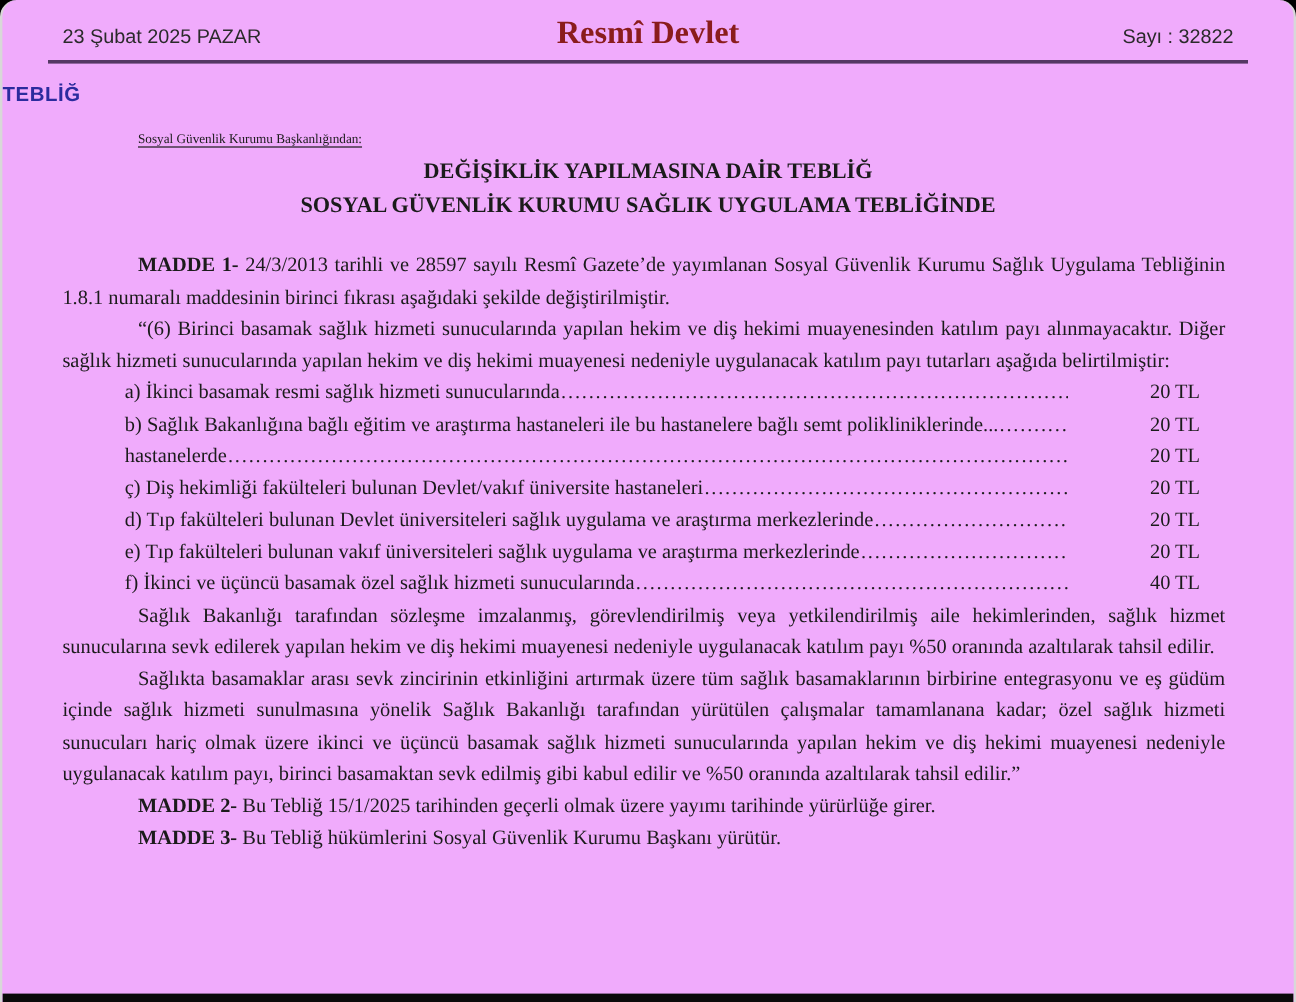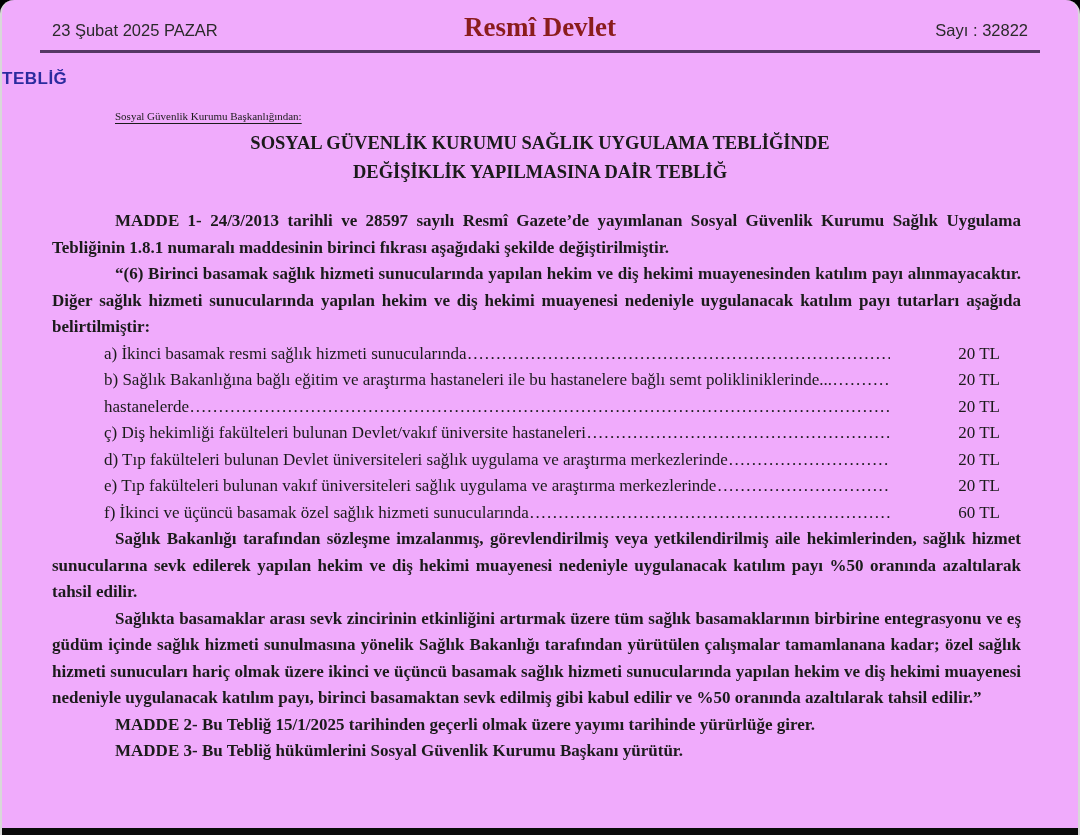--- a/index.html
+++ b/index.html
@@ -75,21 +75,20 @@
   
   .doc-body{
     padding:21px 57px 0 50px;
     font-size:17px;
     line-height:26.5px;
   }
   .para{
     margin:0;
     text-align:justify;
     text-indent:63px;
-    font-weight:bold;
   }
   .fee-wrap-line{
     text-align:justify;
     text-align-last:justify;
     padding-left:52px;
   }
   .fee-row{
     display:flex;
     align-items:baseline;
     padding-left:52px;
@@ -132,22 +131,22 @@
 
   <hr class="head-rule" style="background: rgb(85, 56, 100);">
 
   <div class="section-heading" style="color: rgb(43, 43, 158);">TEBLİĞ</div>
 
   <div class="org-line">
     <span class="u">Sosyal Güvenlik Kurumu Başkanlığından:</span>
   </div>
 
   <div class="doc-title">
+    <div>DEĞİŞİKLİK YAPILMASINA DAİR TEBLİĞ</div>
     <div>SOSYAL GÜVENLİK KURUMU SAĞLIK UYGULAMA TEBLİĞİNDE</div>
-    <div>DEĞİŞİKLİK YAPILMASINA DAİR TEBLİĞ</div>
   </div>
 
   <div class="doc-body">
 
     <p class="para"><b>MADDE 1-</b><span> 24/3/2013 tarihli ve 28597 sayılı Resmî Gazete’de yayımlanan Sosyal Güvenlik Kurumu Sağlık Uygulama Tebliğinin 1.8.1 numaralı maddesinin birinci fıkrası aşağıdaki şekilde değiştirilmiştir.</span></p>
 
     <p class="para">“(6) Birinci basamak sağlık hizmeti sunucularında yapılan hekim ve diş hekimi muayenesinden katılım payı alınmayacaktır. Diğer sağlık hizmeti sunucularında yapılan hekim ve diş hekimi muayenesi nedeniyle uygulanacak katılım payı tutarları aşağıda belirtilmiştir:</p>
 
     <div id="fee-table">
         <div class="fee-row">
@@ -176,21 +175,21 @@
           <span class="fee-price">20 TL</span>
         </div>
         <div class="fee-row">
           <span class="fee-label">e) Tıp fakülteleri bulunan vakıf üniversiteleri sağlık uygulama ve araştırma merkezlerinde</span>
           <span class="fee-leader"></span>
           <span class="fee-price">20 TL</span>
         </div>
         <div class="fee-row">
           <span class="fee-label">f) İkinci ve üçüncü basamak özel sağlık hizmeti sunucularında</span>
           <span class="fee-leader"></span>
-          <span class="fee-price">60 TL</span>
+          <span class="fee-price">40 TL</span>
         </div>
       </div>
 
     <p class="para">Sağlık Bakanlığı tarafından sözleşme imzalanmış, görevlendirilmiş veya yetkilendirilmiş aile hekimlerinden, sağlık hizmet sunucularına sevk edilerek yapılan hekim ve diş hekimi muayenesi nedeniyle uygulanacak katılım payı %50 oranında azaltılarak tahsil edilir.</p>
 
     <p class="para">Sağlıkta basamaklar arası sevk zincirinin etkinliğini artırmak üzere tüm sağlık basamaklarının birbirine entegrasyonu ve eş güdüm içinde sağlık hizmeti sunulmasına yönelik Sağlık Bakanlığı tarafından yürütülen çalışmalar tamamlanana kadar; özel sağlık hizmeti sunucuları hariç olmak üzere ikinci ve üçüncü basamak sağlık hizmeti sunucularında yapılan hekim ve diş hekimi muayenesi nedeniyle uygulanacak katılım payı, birinci basamaktan sevk edilmiş gibi kabul edilir ve %50 oranında azaltılarak tahsil edilir.”</p>
 
     <p class="para"><b>MADDE 2-</b><span> Bu Tebliğ 15/1/2025 tarihinden geçerli olmak üzere yayımı tarihinde yürürlüğe girer.</span></p>
 
     <p class="para"><b>MADDE 3-</b><span> Bu Tebliğ hükümlerini Sosyal Güvenlik Kurumu Başkanı yürütür.</span></p>

